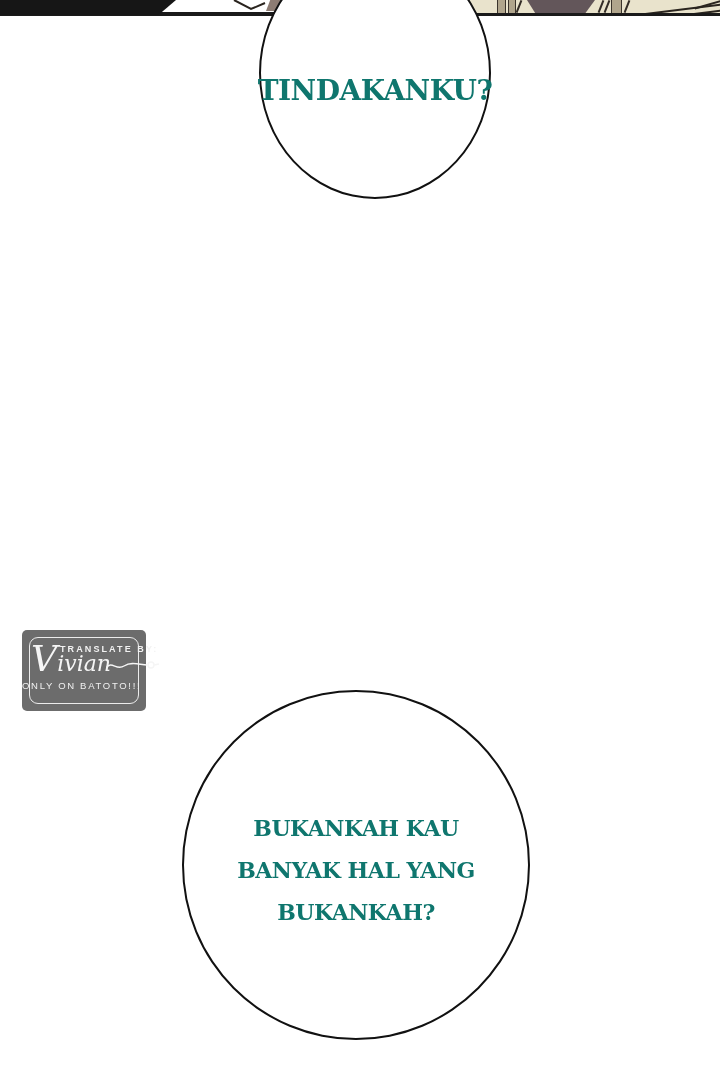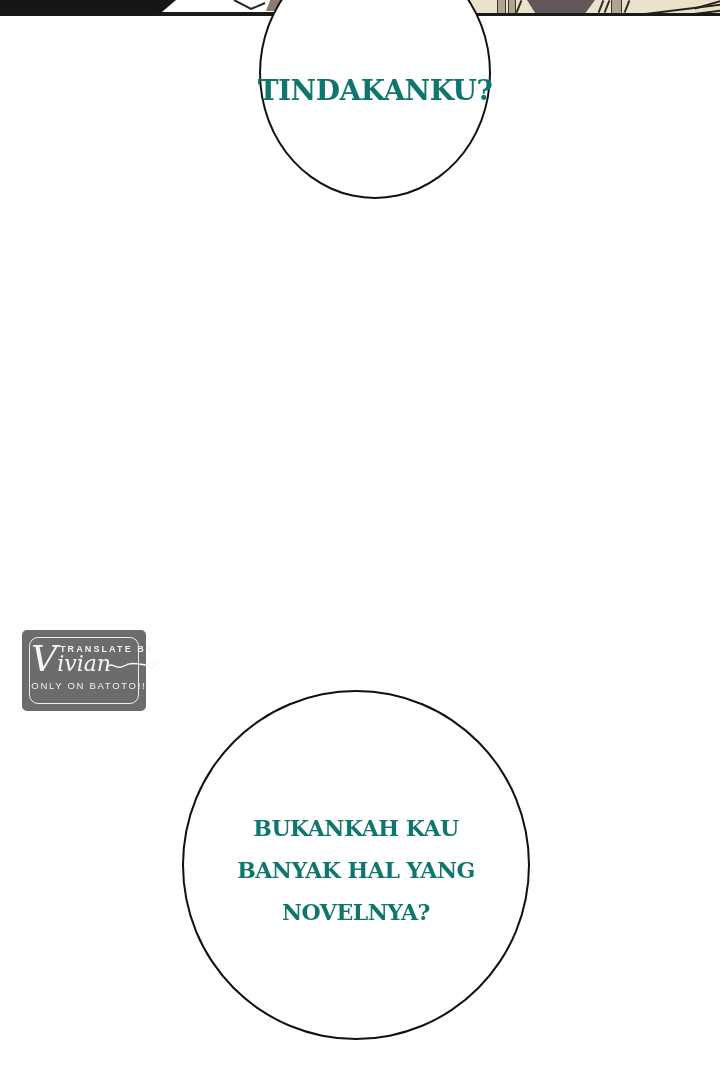--- a/index.html
+++ b/index.html
@@ -46,21 +46,21 @@
              border-radius:5px;z-index:2;}
   .wm-frame{position:absolute;left:7px;top:7px;right:7px;bottom:7px;
             border:1.5px solid #ececec;border-radius:9px;}
   .wm-label{left:38px;top:14px;font-family:"Liberation Sans",sans-serif;
             font-weight:bold;font-size:9px;letter-spacing:2.1px;color:#f2f2f2;
             white-space:nowrap;text-align:center;}
   .wm-script{left:9px;top:4px;font-style:italic;font-size:22px;color:#f5f5f5;
              display:inline-block;line-height:1.4;}
   .wm-script::first-letter{font-size:1.65em;}
   .wm-flourish{left:84px;top:27px;}
-  .wm-site{left:0;width:138px;top:50px;text-align:center;
+  .wm-site{left:0;width:138px;top:50px;
            font-family:"Liberation Sans",sans-serif;font-size:9.5px;
            letter-spacing:1.7px;color:#f0f0f0;white-space:nowrap;}
 </style>
 </head>
 <body>
 
 <div class="abs panel-line"></div>
 <div class="abs black-bar"></div>
 <svg class="abs v-mark" width="34" height="12" viewBox="0 0 34 12">
   <polyline points="1,0 18,9 32,3" fill="none" stroke="#2a241e" stroke-width="2"></polyline>
@@ -94,15 +94,15 @@
     <circle cx="45" cy="8" r="3" fill="none" stroke="#f5f5f5" stroke-width="1.4"></circle>
     <path d="M48,8 L53,7" fill="none" stroke="#f5f5f5" stroke-width="1.4"></path>
   </svg>
   <div class="abs wm-site">ONLY ON BATOTO!!!</div>
 </div>
 
 <div class="abs bubble bubble-bottom">
   <div class="speech speech-bottom">
     <div>BUKANKAH KAU</div>
     <div>BANYAK HAL YANG</div>
-    <div>NOVELNYA?</div>
+    <div>BUKANKAH?</div>
   </div>
 </div>
 
 </body></html>

